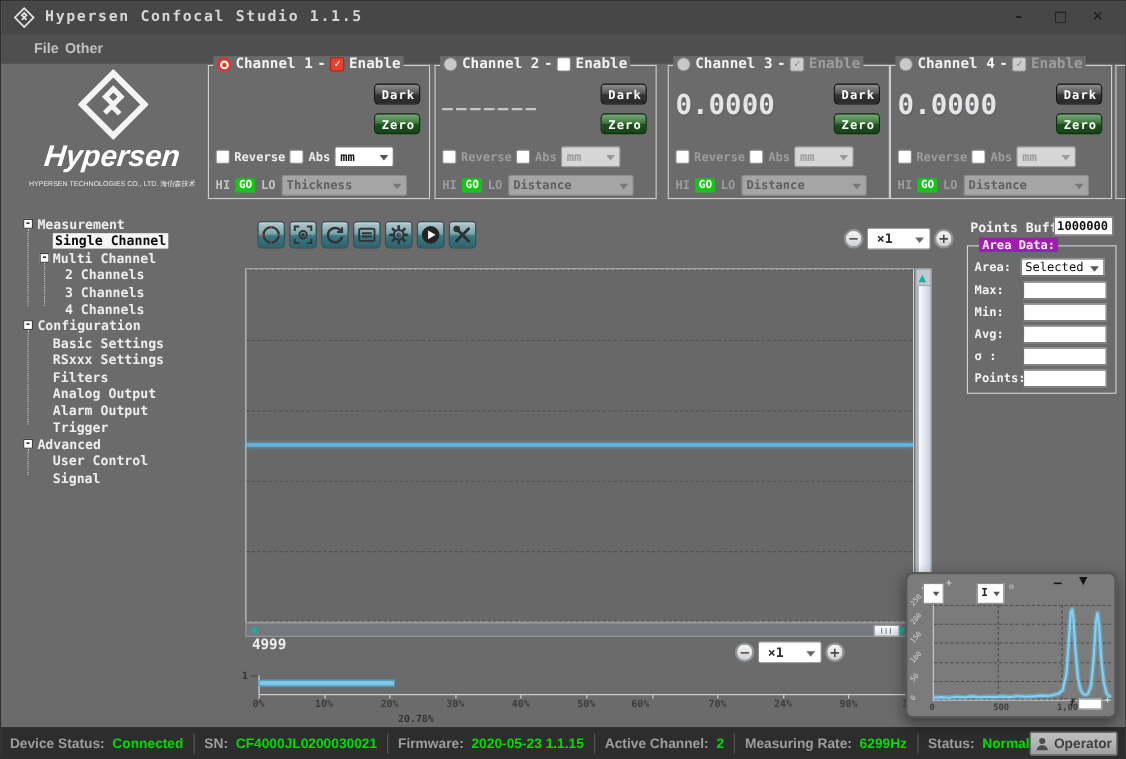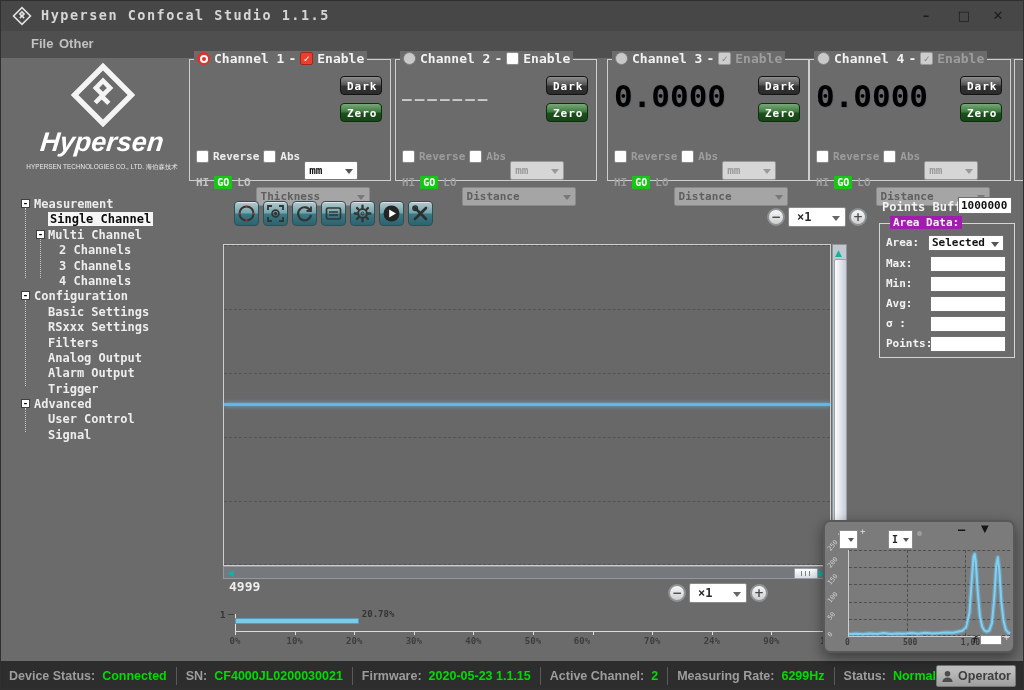--- a/index.html
+++ b/index.html
@@ -36,32 +36,32 @@
   .radio-on::after{content:"";position:absolute;left:2.5px;top:2.5px;width:4px;height:4px;border:2px solid #fff;border-radius:50%;}
   .radio-off{background:#c9c9c9;border:1px solid #7f7f7f;box-sizing:border-box;}
   .cb{display:inline-block;width:13px;height:13px;border-radius:2px;box-sizing:border-box;text-align:center;
       line-height:12px;font-size:10px;font-weight:bold;}
   .cb-red{background:#e8402c;border:1px solid #a32616;color:#fff;}
   .cb-empty{background:#fff;border:1px solid #8a8a8a;}
   .cb-gray{background:#cdcdcd;border:1px solid #9a9a9a;color:#858585;}
   .en-dim{color:#9d9d9d;}
   .chp-value{position:absolute;left:6px;top:16px;height:38px;line-height:40px;font-weight:bold;white-space:nowrap;}
   .val-green{color:#3ed32f;font-size:31px;}
-  .val-ghost{color:#000000;font-size:31px;text-shadow:1px 1px 0 #5e6469;}
+  .val-ghost{color:#e5e5e5;font-size:25px;text-shadow:1px 1px 0 #5e6469;}
   .val-dash{color:#c9c9c9;font-size:16px;letter-spacing:3px;line-height:46px;}
   .btn{position:absolute;right:8px;width:42px;height:19px;border-radius:4px;color:#fff;font-size:11px;font-weight:bold;
       text-align:center;line-height:18px;letter-spacing:1px;font-family:"DejaVu Sans Mono",monospace;cursor:default;}
   .btn-dark{top:16px;background:linear-gradient(#909090,#565656 45%,#333 55%,#2b2b2b);border:1px solid #141414;}
   .btn-zero{top:43px;background:linear-gradient(#79a879,#3f7a3f 45%,#1d501d 55%,#164416);border:1px solid #0d2f0d;}
   .chp-row3{position:absolute;left:6px;top:73px;display:flex;align-items:center;gap:4px;font-size:11px;font-weight:bold;color:#ededed;}
   .chp-row4{position:absolute;left:6px;top:99px;display:flex;align-items:center;gap:5px;font-size:11px;font-weight:bold;color:#c4c4c4;}
   .tone-dim .chp-row3,.tone-dim .chp-row4{color:#9d9d9d;}
   .go{background:#17c517;color:#fff;padding:1px 3px;font-size:10px;border-radius:1px;}
   .sel{position:relative;box-sizing:border-box;height:19px;line-height:17px;font-size:11px;font-weight:bold;
-      padding:0 14px 0 4px;border-radius:2px;white-space:nowrap;overflow:hidden;margin-top:28px;}
+      padding:0 14px 0 4px;border-radius:2px;white-space:nowrap;overflow:hidden;}
   .sel::after{content:"";position:absolute;right:4px;top:7px;border:4px solid transparent;border-top:5px solid #555;}
   .sel-on{background:#fff;border:1px solid #777;color:#111;}
   .sel-off{background:#d6d6d6;border:1px solid #9a9a9a;color:#9a9a9a;}
   .sel-off::after{border-top-color:#999;}
   .sel-mode{background:#a5a5a5;border:1px solid #8a8a8a;color:#5f5f5f;width:114px;}
   .sel-mode::after{border-top-color:#787878;}
   .sel-unit{width:54px;}
   #chp-sliver{position:absolute;left:1013px;top:58px;width:12px;height:120px;border:1px solid #cfcfcf;border-right:none;}
 
   
@@ -122,21 +122,21 @@
 
   
   #pb-label{position:absolute;left:881px;top:199px;font-size:12px;font-weight:bold;color:#f2f2f2;}
   #pb-input{position:absolute;left:957px;top:196px;width:54px;height:17px;background:#fff;border:1px solid #6f6f6f;
       font-size:11px;font-weight:bold;color:#111;line-height:16px;padding-left:2px;box-sizing:border-box;}
   #area-box{position:absolute;left:878px;top:222px;width:134px;height:133px;border:1px solid #d4d4d4;}
   #area-box-title{position:absolute;top:-8px;left:10px;background:#a21caf;padding:0 3px;font-size:11px;font-weight:bold;color:#f2f2f2;}
   .ad-row{position:absolute;left:6px;height:17px;display:flex;align-items:center;width:122px;}
   .ad-label{font-size:11px;font-weight:bold;color:#f2f2f2;width:44px;}
   .ad-field{position:absolute;right:2px;width:76px;height:16px;background:#fff;border:1px solid #707070;box-sizing:border-box;}
-  .ad-sel{font-size:11px;font-weight:bold;color:#111;line-height:14px;padding-left:3px;position:relative;}
+  .ad-sel{font-size:11px;font-weight:normal;color:#111;line-height:14px;padding-left:3px;position:relative;}
   .ad-sel::after{content:"";position:absolute;right:4px;top:6px;border:4px solid transparent;border-top:5px solid #555;}
 
   
   #popup{position:absolute;left:822px;top:519px;width:188px;height:129px;background:#7b7b7b;border:2px solid #585858;
       border-radius:7px;box-shadow:0 5px 14px rgba(0,0,0,.45);z-index:50;}
   #popup-collapse{position:absolute;left:13px;top:0px;color:#f5f5f5;font-weight:bold;font-size:13px;font-family:"DejaVu Sans",sans-serif;}
   #popup-min{position:absolute;left:133px;top:1px;color:#151515;font-weight:bold;font-size:12px;}
   #popup-chev{position:absolute;left:156px;top:1px;color:#151515;font-weight:bold;font-size:10px;font-family:"DejaVu Sans",sans-serif;}
   .pcombo{position:absolute;top:8px;height:19px;background:#fff;border:1px solid #8a8a8a;box-sizing:border-box;
       font-size:10px;font-weight:bold;color:#222;line-height:17px;padding-left:3px;}
@@ -450,21 +450,21 @@
   <div id="zoom-bottom" class="zoomctl">
     <div class="zbtn">−</div>
     <div class="zsel">×1</div>
     <div class="zbtn">+</div>
   </div>
 
   <div id="prog-rowlabel">1</div>
   <div id="prog-tick"></div>
   <div id="prog-startline"></div>
   <div id="prog-bar" style="width: 124px; background: rgb(126, 200, 232);"></div>
-  <div id="prog-label" style="left: 360.849px;">20.78%</div>
+  <div id="prog-label" style="left: 360.849px; margin-top: 40px;">20.78%</div>
   <div id="pct-axis">
       <div id="pct-line"></div>
       <div class="pct-tick" style="left: 0px;"></div>
       <div class="pct-lab" style="left: 0px;">0%</div>
       <div class="pct-tick" style="left: 59.6px;"></div>
       <div class="pct-lab" style="left: 59.6px;">10%</div>
       <div class="pct-tick" style="left: 119.2px;"></div>
       <div class="pct-lab" style="left: 119.2px;">20%</div>
       <div class="pct-tick" style="left: 178.8px;"></div>
       <div class="pct-lab" style="left: 178.8px;">30%</div>

